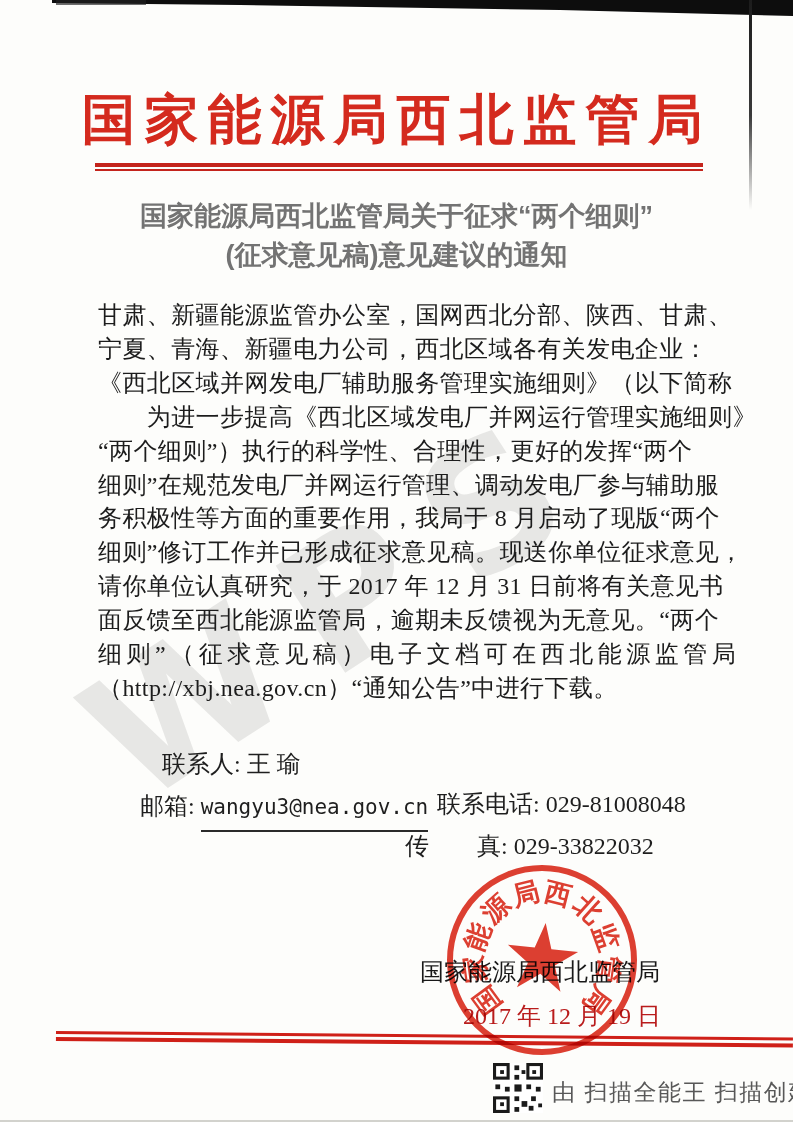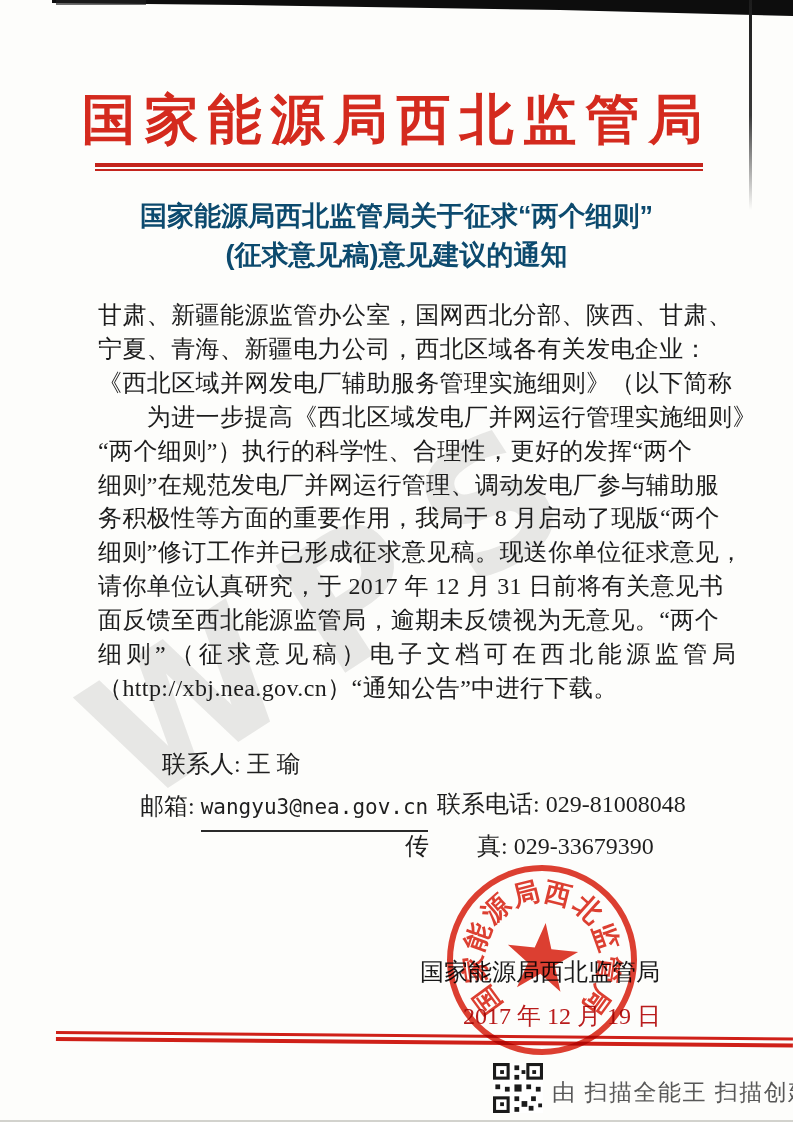--- a/index.html
+++ b/index.html
@@ -23,21 +23,21 @@
     text-align:center; font-size:54px; font-weight:bold;
     letter-spacing:9px; color:#d42a1e;
   }
   .header-rule{position:absolute; top:163px; left:95px; width:608px; z-index:1;}
   .header-rule .r1{height:3.5px; background:#c4241c;}
   .header-rule .r2{height:2px; background:#c4241c; margin-top:2.5px;}
   
   .doc-title{
     position:absolute; top:197px; left:0; width:100%; z-index:1;
     text-align:center; font-family:"Liberation Sans","DejaVu Sans",sans-serif;
-    font-weight:bold; font-size:27px; line-height:39px; color:#0c4a6e;
+    font-weight:bold; font-size:27px; line-height:39px; color:#737373;
   }
   
   .body-block{
     position:absolute; top:299px; left:98px; width:614px; z-index:1;
     font-size:24px; line-height:33.9px; color:#1c1c1c; letter-spacing:0.4px;
   }
   .body-line{white-space:nowrap;}
   .body-line:nth-child(11){letter-spacing:4.5px;}
   
   .contacts{position:absolute; top:748px; left:140px; width:585px; z-index:1; font-size:24px;}
@@ -137,21 +137,21 @@
         <span>029-81008048</span>
       </div>
     </div>
     <div class="contact-row r2">
       <div class="contact-left">
         <span>邮箱:</span>
         <span class="email">wangyu3@nea.gov.cn</span>
       </div>
       <div class="contact-right">
         <span>传　　真:</span>
-        <span>029-33679390</span>
+        <span>029-33822032</span>
       </div>
     </div>
   </div>
 
   <div class="sig-org">国家能源局西北监管局</div>
   <div class="sig-date">2017 年 12 月 19 日</div>
 
   <div class="bottom-rule">
     <div class="r1"></div>
     <div class="r2"></div>

